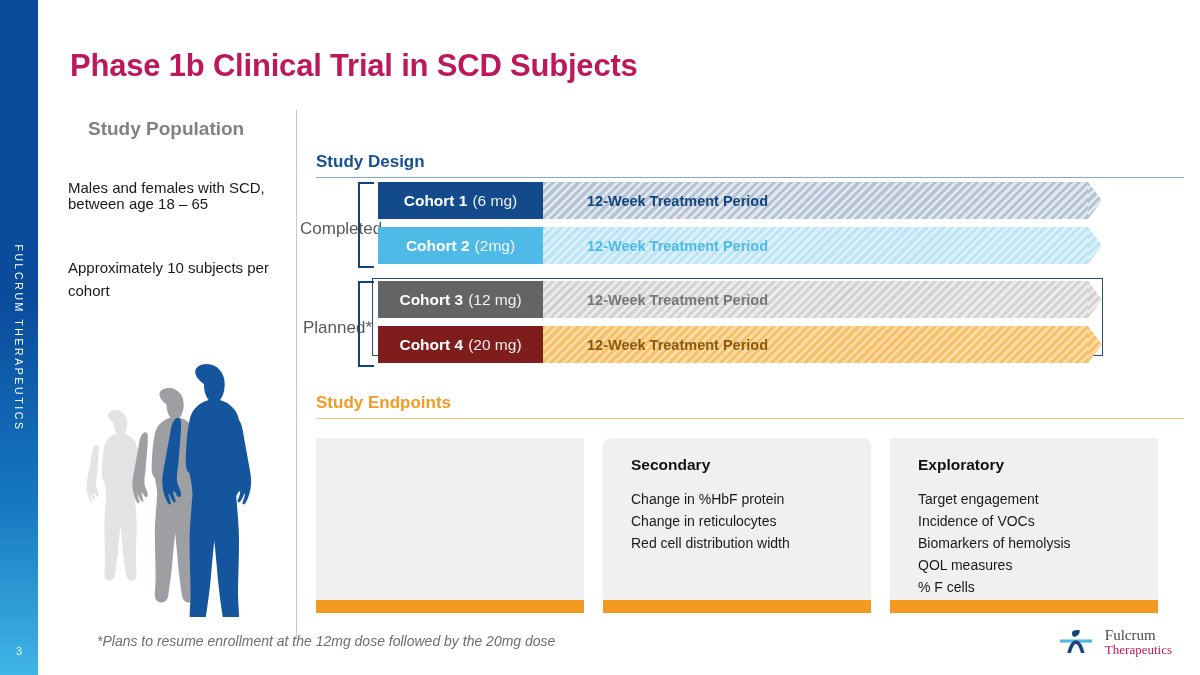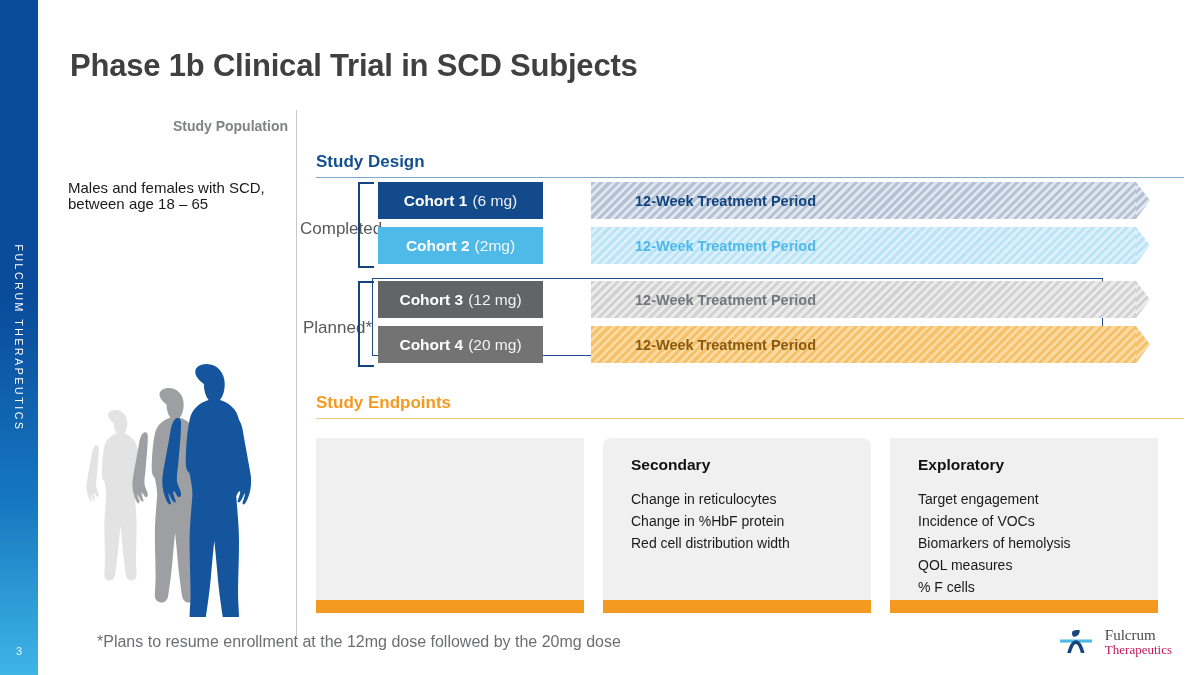--- a/index.html
+++ b/index.html
@@ -12,28 +12,28 @@
         background:linear-gradient(180deg,#0a4b9c 0%,#0a4b9c 44%,#1577bf 74%,#3fb5e6 100%);}
   .rail-text{position:absolute;left:50%;top:50%;
         transform:translate(-50%,-50%) rotate(90deg);
         white-space:nowrap;color:#ffffff;font-size:10.5px;letter-spacing:2.6px;
         font-weight:400;}
   .page-num{position:absolute;left:0;bottom:18px;width:38px;text-align:center;
         color:#eaf6fd;font-size:11px;}
 
   
   .title{position:absolute;left:70px;top:48px;font-size:31px;font-weight:bold;
-        color:#404040;letter-spacing:-0.2px;}
+        color:#be185d;letter-spacing:-0.2px;}
 
   
   .vdiv{position:absolute;left:296px;top:110px;width:1px;height:528px;background:#c9c9c9;}
 
   
-  .study-pop-head{position:absolute;left:88px;top:118px;width:200px;text-align:right;
-        font-size:14px;font-weight:bold;color:#808285;}
+  .study-pop-head{position:absolute;left:88px;top:118px;width:200px;text-align:left;
+        font-size:19px;font-weight:bold;color:#808285;}
   .pop-p1{position:absolute;left:68px;top:180px;width:225px;font-size:15px;color:#1a1a1a;line-height:16px;}
   .pop-p2{position:absolute;left:68px;top:256px;width:225px;font-size:15px;color:#1a1a1a;line-height:23px;}
   .figures{position:absolute;left:85px;top:362px;width:205px;height:255px;}
 
   
   .sec{position:absolute;}
   .sec .sec-label{font-size:17px;font-weight:bold;}
   .sec .sec-rule{height:1px;margin-top:5px;}
   #sec-design{left:316px;top:120px;width:868px;margin-top:32px;}
   #sec-design .sec-label{color:#14508f;}
@@ -49,35 +49,35 @@
 
   .planned-box{position:absolute;left:72px;top:98px;width:731px;height:78px;
         border:1.5px solid #1f4e8c;box-sizing:border-box;}
 
   .bar-row{position:absolute;left:78px;height:37px;}
   .bar-label{position:absolute;left:0;top:0;height:37px;width:165px;
         display:flex;align-items:center;justify-content:center;
         color:#ffffff;font-size:15.5px;font-weight:bold;white-space:nowrap;}
   .bar-label .dose{font-weight:normal;opacity:.92;margin-left:5px;}
   .bar-period{position:absolute;left:165px;top:0;height:37px;width:545px;
-        display:flex;align-items:center;margin-left:48px;}
+        display:flex;align-items:center;}
   .bar-period .ptext{margin-left:44px;font-size:14.5px;font-weight:bold;white-space:nowrap;}
   .tip{position:absolute;right:-14px;top:0;width:14px;height:37px;}
 
   
   .cards{position:absolute;left:316px;top:438px;width:868px;height:175px;}
   .card{position:absolute;top:0;height:175px;background:#f0f0f0;}
   .card-inner{padding:18px 0 0 28px;}
   .card h3{margin:0 0 14px 0;font-size:15.5px;font-weight:bold;color:#111;}
   .card li{list-style:none;font-size:14px;color:#1a1a1a;line-height:22px;}
   .card ul{margin:0;padding:0;}
   .card-bar{position:absolute;left:0;bottom:0;height:13px;width:100%;background:#f59a21;}
 
   
-  .footnote{position:absolute;left:97px;top:633px;font-size:16px;color:#6d6e71;}
+  .footnote{position:absolute;left:97px;top:633px;font-size:14px;color:#6d6e71;font-style:italic;}
   .logo{position:absolute;right:28px;bottom:18px;display:flex;align-items:center;gap:9px;}
   .logo-text{line-height:1.08;}
   .logo-text .l1{font-family:"Liberation Serif","DejaVu Serif",serif;font-size:15px;color:#4a4a4a;}
   .logo-text .l2{font-family:"Liberation Serif","DejaVu Serif",serif;font-size:13px;color:#be185d;}
 </style>
 </head>
 <body>
 
 <div class="slide">
 
@@ -85,20 +85,21 @@
     <div class="rail-text">FULCRUM THERAPEUTICS</div>
     <div class="page-num">3</div>
   </div>
 
   <div class="title">Phase 1b Clinical Trial in SCD Subjects</div>
 
   <div class="vdiv"></div>
 
   <div class="study-pop-head">Study Population</div>
   <div class="pop-p1">Males and females with SCD, between age 18 – 65</div>
+  <div class="pop-p2">Approximately 10 subjects per cohort</div>
 
   <div class="figures">
     <svg viewBox="0 0 205 255" width="205" height="255">
       <g transform="translate(2,48) scale(0.62)">
         <path fill="#e3e3e3" d="M46 0c11 0 19 9 19 21 0 7-2 13-5 17 10 3 18 10 20 21 3 14 4 33 4 45 0 5-1 9-4 11-1 7-3 14-3 22 1 16 3 33 3 49 0 20-1 40-1 56 0 9 1 17 1 24 0 6-4 9-9 9-4 0-7-3-8-8-2-13-5-35-6-50-1-11-2-22-3-31-1 9-2 20-3 31-1 15-4 37-6 50-1 5-4 8-8 8-5 0-9-3-9-9 0-7 1-15 1-24 0-16-1-36-1-56 0-16 2-33 3-49 0-8-2-15-3-22-3-2-4-6-4-11 0-12 1-31 4-45 2-11 10-18 20-21-3-4-5-10-5-17C27 9 35 0 46 0z"></path>
         <path fill="#e3e3e3" d="M14 57c3-1 5 1 5 5 0 13-2 31-3 44-1 8-2 14-1 19 1 4 4 8 4 12 0 3-2 4-4 2-1-2-3-6-4-5-1 1 1 6 2 9 1 2 0 4-2 2-2-2-4-7-5-9-1 1 1 6 2 9 1 3-1 4-3 1-2-3-4-9-5-14-1-6-1-12 0-17 2-12 6-33 8-45 1-7 4-12 6-13z"></path>
         <path fill="#e3e3e3" d="M78 57c-3-1-5 1-5 5 0 13 2 31 3 44 1 8 2 14 1 19-1 4-4 8-4 12 0 3 2 4 4 2 1-2 3-6 4-5 1 1-1 6-2 9-1 2 0 4 2 2 2-2 4-7 5-9 1 1-1 6-2 9-1 3 1 4 3 1 2-3 4-9 5-14 1-6 1-12 0-17-2-12-6-33-8-45-1-7-4-12-6-13z"></path>
       </g>
       <g transform="translate(48,26) scale(0.78)">
         <path fill="#9d9fa2" d="M46 0c11 0 19 9 19 21 0 7-2 13-5 17 10 3 18 10 20 21 3 14 4 33 4 45 0 5-1 9-4 11-1 7-3 14-3 22 1 16 3 33 3 49 0 20-1 40-1 56 0 9 1 17 1 24 0 6-4 9-9 9-4 0-7-3-8-8-2-13-5-35-6-50-1-11-2-22-3-31-1 9-2 20-3 31-1 15-4 37-6 50-1 5-4 8-8 8-5 0-9-3-9-9 0-7 1-15 1-24 0-16-1-36-1-56 0-16 2-33 3-49 0-8-2-15-3-22-3-2-4-6-4-11 0-12 1-31 4-45 2-11 10-18 20-21-3-4-5-10-5-17C27 9 35 0 46 0z"></path>
@@ -151,21 +152,21 @@
           <div class="bar-label" style="background: rgb(99, 100, 102);">
             <span>Cohort 3</span>
             <span class="dose">(12 mg)</span>
           </div>
           <div class="bar-period" style="background: repeating-linear-gradient(135deg, rgb(210, 210, 210) 0px, rgb(210, 210, 210) 3px, rgb(235, 235, 235) 3px, rgb(235, 235, 235) 6px);">
             <span class="ptext" style="color: rgb(118, 119, 122);">12-Week Treatment Period</span>
             <div class="tip" style="background: repeating-linear-gradient(135deg, rgb(210, 210, 210) 0px, rgb(210, 210, 210) 3px, rgb(235, 235, 235) 3px, rgb(235, 235, 235) 6px); clip-path: polygon(0px 0px, 100% 50%, 0px 100%);"></div>
           </div>
         </div>
         <div class="bar-row" style="top: 146px;">
-          <div class="bar-label" style="background: #737373;">
+          <div class="bar-label" style="background: #7f1d1d;">
             <span>Cohort 4</span>
             <span class="dose">(20 mg)</span>
           </div>
           <div class="bar-period" style="background: repeating-linear-gradient(135deg, rgb(246, 193, 105) 0px, rgb(246, 193, 105) 3px, rgb(251, 217, 163) 3px, rgb(251, 217, 163) 6px);">
             <span class="ptext" style="color: rgb(138, 90, 16);">12-Week Treatment Period</span>
             <div class="tip" style="background: repeating-linear-gradient(135deg, rgb(246, 193, 105) 0px, rgb(246, 193, 105) 3px, rgb(251, 217, 163) 3px, rgb(251, 217, 163) 6px); clip-path: polygon(0px 0px, 100% 50%, 0px 100%);"></div>
           </div>
         </div>
       </div>
   </div>
@@ -176,22 +177,22 @@
   </div>
 
   <div class="cards" id="cards">
       <div class="card" style="left: 0px; width: 268px;">
         <div class="card-bar"></div>
       </div>
       <div class="card" style="left: 287px; width: 268px; border-radius: 8px;">
         <div class="card-inner">
           <h3>Secondary</h3>
           <ul>
+            <li>Change in %HbF protein</li>
             <li>Change in reticulocytes</li>
-            <li>Change in %HbF protein</li>
             <li>Red cell distribution width</li>
           </ul>
         </div>
         <div class="card-bar"></div>
       </div>
       <div class="card" style="left: 574px; width: 268px;">
         <div class="card-inner">
           <h3>Exploratory</h3>
           <ul>
             <li>Target engagement</li>

